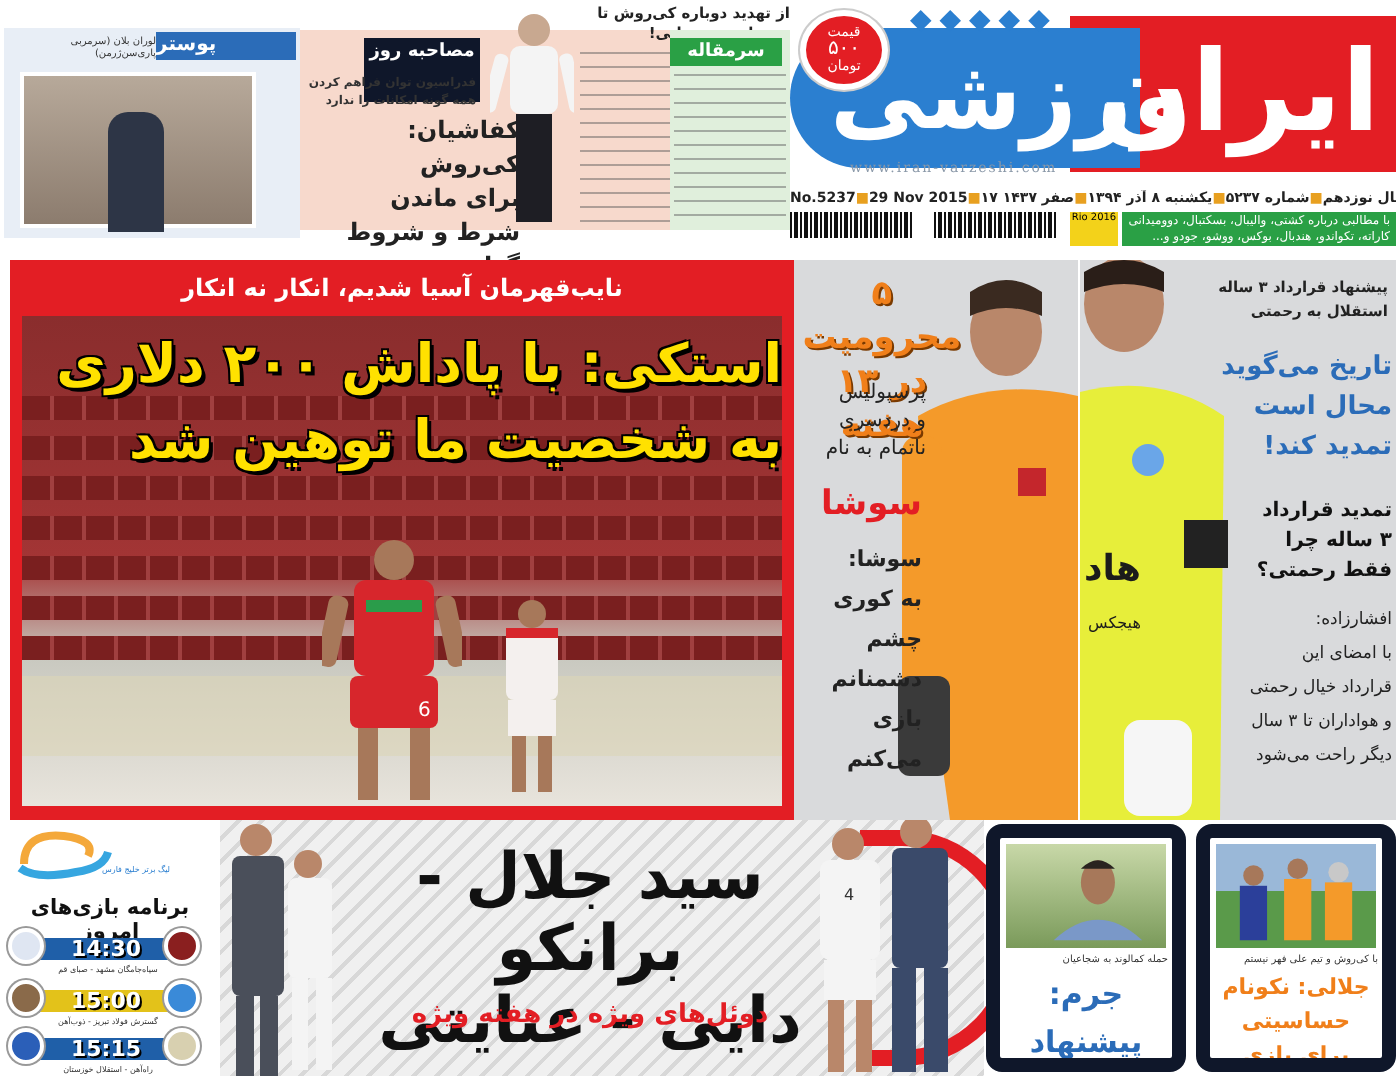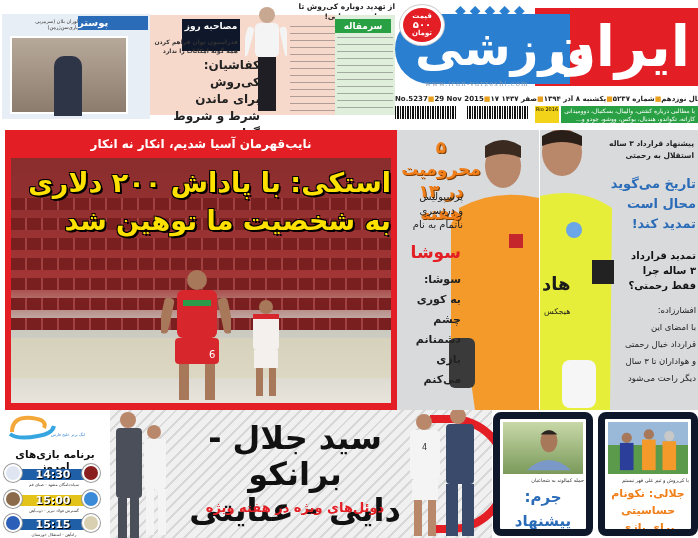--- a/index.html
+++ b/index.html
@@ -6,21 +6,21 @@
 body{width:698px;height:538px;overflow:hidden;background:#fff;font-family:"DejaVu Sans",sans-serif;position:relative;direction:ltr}
 .abs{position:absolute}
 .rtl{direction:rtl;text-align:right}
 
 #masthead{left:395px;top:0;width:303px;height:95px;background:#fff}
 #logo-red{left:140px;top:8px;width:163px;height:78px;background:#e31e24}
 #logo-blue{left:0;top:14px;width:175px;height:70px;background:#2b7fd0;border-radius:40px 0 0 40px}
 #logo-text-red{right:8px;top:14px;font:bold 56px "DejaVu Sans",sans-serif;color:#fff;letter-spacing:-4px;direction:rtl}
 #logo-text-blue{left:20px;top:20px;font:bold 48px "DejaVu Sans",sans-serif;color:#fff;letter-spacing:-4px;direction:rtl}
 #diamonds{left:60px;top:2px;font-size:14px;color:#2b7fd0;letter-spacing:4px}
-#price-badge{left:5px;top:5px;width:44px;height:40px;border-radius:50%;background:#e31e24;border:3px solid #fff;box-shadow:0 0 0 1px #ccc;color:#fff;font-size:10px;font-weight:bold;display:flex;flex-direction:column;align-items:center;justify-content:center;line-height:1}
+#price-badge{left:5px;top:5px;width:44px;height:40px;border-radius:50%;background:#e31e24;border:3px solid #fff;box-shadow:0 0 0 1px #ccc;color:#fff;font-size:10px;font-weight:normal;display:flex;flex-direction:column;align-items:center;justify-content:center;line-height:1}
 #price-badge small{font-size:7px}
 #website{left:30px;top:80px;font-size:7px;color:#8a98a8;font-family:"DejaVu Serif",serif;letter-spacing:1px}
 #dateline{left:395px;top:95px;width:303px;height:10px;font-size:7px;color:#222;font-weight:bold;white-space:nowrap;overflow:hidden;display:flex;justify-content:space-between;direction:ltr}
 #dateline .dot{color:#e8a020}
 #barcode-row{left:395px;top:106px;width:303px;height:17px}
 .barcode{position:absolute;top:0;height:13px;background:repeating-linear-gradient(90deg,#111 0 1px,#fff 1px 2px,#111 2px 4px,#fff 4px 5px)}
 #green-strip{left:166px;top:0;width:137px;height:17px;background:#2aa045;color:#fff;font-size:6px;line-height:8px;padding:1px 3px;direction:rtl;text-align:right}
 #olympic{left:140px;top:0;width:24px;height:17px;background:#f3d21a;font-size:5px;text-align:center}
 
 #poster-box{left:2px;top:14px;width:148px;height:105px;background:#e8eef6}

